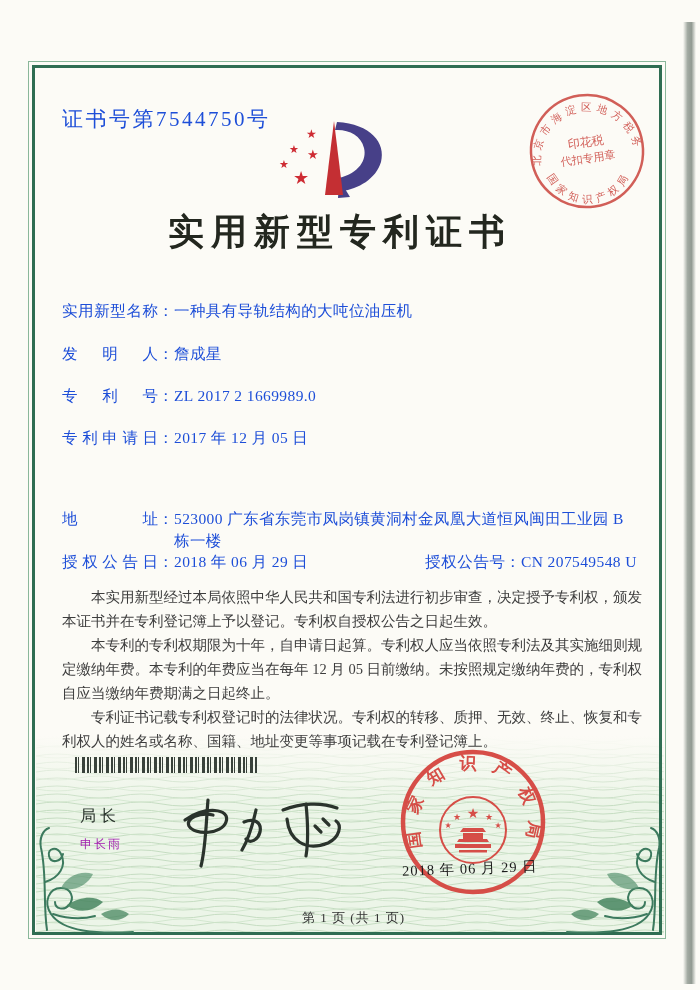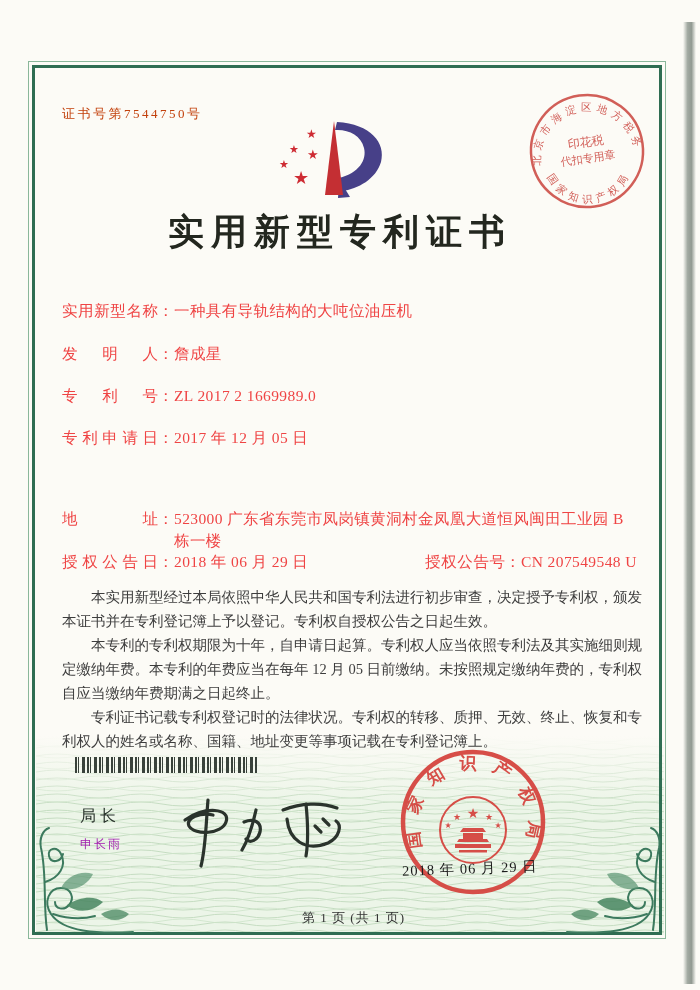--- a/index.html
+++ b/index.html
@@ -14,28 +14,28 @@
     position:absolute;left:32px;top:65px;width:630px;height:870px;
     border:3px solid #2f6d52;outline:1px solid #8ab79a;outline-offset:3px;
     box-sizing:border-box;pointer-events:none;
   }
   
   .band{position:absolute;left:36px;top:736px;width:628px;height:199px;background:#ecf5e8;overflow:hidden;}
   .band svg{position:absolute;left:0;top:0;}
   .band-fade{position:absolute;left:0;top:0;width:100%;height:70px;
     background:linear-gradient(#fcfbf6 0%,rgba(252,251,246,0) 100%);}
   
-  .cert-no{position:absolute;left:62px;top:105px;font-size:13px;letter-spacing:2.5px;color:#c2410c;}
+  .cert-no{position:absolute;left:62px;top:105px;font-size:21px;letter-spacing:2.5px;color:#1d4ed8;}
   .logo{position:absolute;left:276px;top:118px;width:118px;height:84px;}
   .title{position:absolute;left:32px;top:208px;width:616px;text-align:center;
     font-size:36px;font-weight:bold;letter-spacing:7px;color:#23271f;}
   
   .tax-stamp{position:absolute;left:524px;top:88px;width:126px;height:126px;opacity:.88;transform:rotate(-8deg);}
   
-  .field-row{position:absolute;left:62px;font-size:15.5px;color:#ef4444;}
+  .field-row{position:absolute;left:62px;font-size:15.5px;color:#1d4ed8;}
   .f-label{display:inline-block;width:96px;text-align:justify;text-align-last:justify;vertical-align:top;line-height:21px;}
   .f-colon{display:inline-block;width:16px;vertical-align:top;line-height:21px;}
   .f-value{display:inline-block;vertical-align:top;max-width:452px;line-height:22px;letter-spacing:.4px;}
   .r1{top:300px}.r2{top:343px}.r3{top:385px}.r4{top:427px}.r5{top:467px}.r6{top:508px}.r7{top:551px}
   .field-inline{position:absolute;left:363px;top:0;white-space:nowrap;}
   .field-inline .f-label{width:80px;}
   
   .paras{position:absolute;left:62px;top:585px;width:580px;font-size:14.5px;line-height:24px;
     text-align:justify;color:#3d3d3d;}
   .paras p{margin:0;text-indent:2em;}

